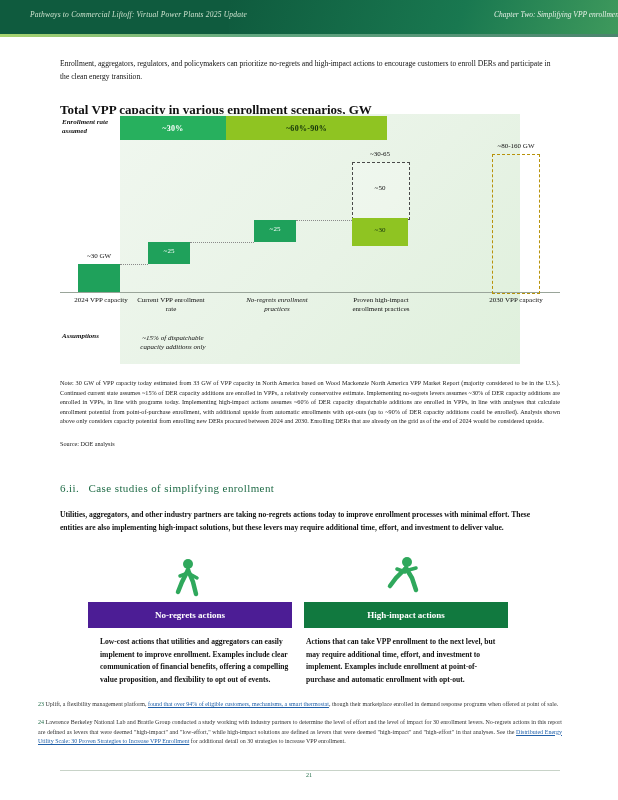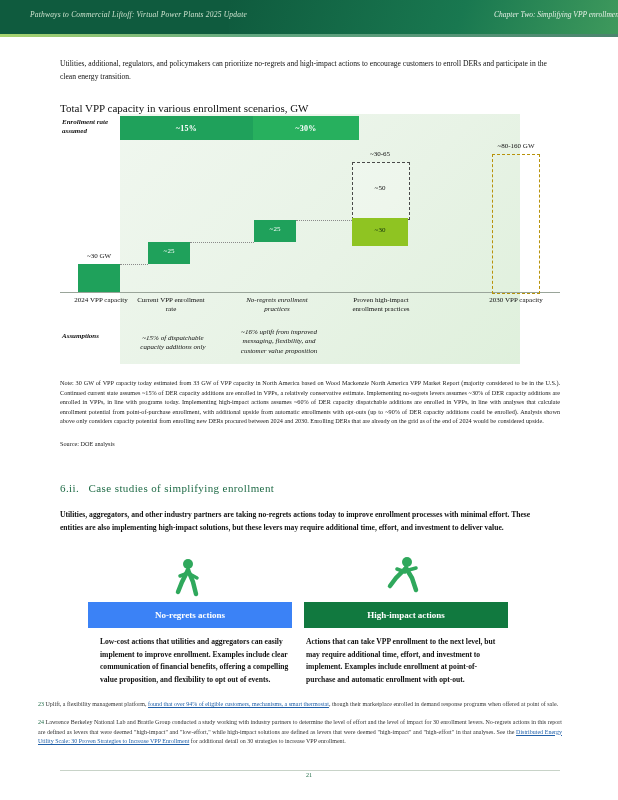--- a/index.html
+++ b/index.html
@@ -61,22 +61,22 @@
     position: absolute;
     left: 60px; top: 58px;
     width: 500px;
     font-size: 7.6px;
     line-height: 1.65;
     color: #111;
   }
   .fig-title {
     position: absolute;
     left: 60px; top: 102px;
-    font-size: 11px;
-    font-weight: normal;
+    font-size: 13px;
+    font-weight: bold;
     color: #111;
   }
 
   
   .chart {
     position: absolute;
     left: 60px; top: 114px;
     width: 500px; height: 250px;
   }
   .chart-bg {
@@ -211,21 +211,21 @@
   }
 
   
   .person {
     position: absolute;
     width: 40px; height: 42px;
   }
   .card-head {
     position: absolute;
     height: 26px;
-    background: #3b82f6;
+    background: #4c1d95;
     color: #fff;
     font-size: 9px;
     font-weight: bold;
     display: flex;
     align-items: center;
     justify-content: center;
   }
   .card-head.alt { background: #11793f; }
   .card-body {
     position: absolute;
@@ -263,30 +263,30 @@
 </head>
 <body>
 
 <div class="header">
   <div class="header-swoosh"></div>
   <div class="header-left">Pathways to Commercial Liftoff: Virtual Power Plants 2025 Update</div>
   <div class="header-right">Chapter Two: Simplifying VPP enrollment</div>
 </div>
 <div class="header-thin"></div>
 
-<div class="intro">Utilities, additional, regulators, and policymakers can prioritize no-regrets and high-impact actions to encourage customers to enroll DERs and participate in the clean energy transition.</div>
+<div class="intro">Enrollment, aggregators, regulators, and policymakers can prioritize no-regrets and high-impact actions to encourage customers to enroll DERs and participate in the clean energy transition.</div>
 
 <div class="fig-title">Total VPP capacity in various enrollment scenarios, GW</div>
 
 <div class="chart">
   <div class="chart-bg"></div>
 
   <div class="enroll-band">
-    <div class="enroll-seg seg1">~15%</div>
     <div class="enroll-seg seg2">~30%</div>
+    <div class="enroll-seg seg3">~60%-90%</div>
   </div>
 
   <div class="lbl-enroll">Enrollment rate assumed</div>
   <div class="lbl-assume">Assumptions</div>
 
   <div class="axis-line"></div>
 
   <div class="bar" style="left:18px; top:150px; width:42px; height:28px;"></div>
   <div class="bar-label" style="left:10px; top:138px; width:58px;">~30 GW</div>
 
@@ -308,21 +308,20 @@
   <div class="dashbox-y" style="left:432px; top:40px; width:46px; height:138px;"></div>
   <div class="bar-label" style="left:418px; top:28px; width:76px;">~80-160 GW</div>
 
   <div class="cat-label" style="left:6px; width:70px;">2024 VPP capacity</div>
   <div class="cat-label" style="left:76px; width:70px;">Current VPP enrollment rate</div>
   <div class="cat-label" style="left:182px; width:70px;font-style:italic;">No-regrets enrollment practices</div>
   <div class="cat-label" style="left:282px; width:78px;">Proven high-impact enrollment practices</div>
   <div class="cat-label" style="left:420px; width:72px;">2030 VPP capacity</div>
 
   <div class="assump" style="left:74px; top:220px; width:78px;">~15% of dispatchable capacity additions only</div>
-  <div class="assump" style="left:176px; top:214px; width:86px;">~16% uplift from improved messaging, flexibility, and customer value proposition</div>
 </div>
 
 <div class="note">Note: 30 GW of VPP capacity today estimated from 33 GW of VPP capacity in North America based on Wood Mackenzie North America VPP Market Report (majority considered to be in the U.S.). Continued current state assumes ~15% of DER capacity additions are enrolled in VPPs, a relatively conservative estimate. Implementing no-regrets levers assumes ~30% of DER capacity additions are enrolled in VPPs, in line with programs today. Implementing high-impact actions assumes ~60% of DER capacity dispatchable additions are enrolled in VPPs, in line with analyses that calculate enrollment potential from point-of-purchase enrollment, with additional upside from automatic enrollments with opt-outs (up to ~90% of DER capacity additions could be enrolled). Analysis shown above only considers capacity potential from enrolling new DERs procured between 2024 and 2030. Enrolling DERs that are already on the grid as of the end of 2024 would be considered upside.</div>
 <div class="source">Source: DOE analysis</div>
 
 <div class="sec-head">
   <span>6.ii.</span>
   &nbsp;
   <span>Case studies of simplifying enrollment</span>
 </div>

